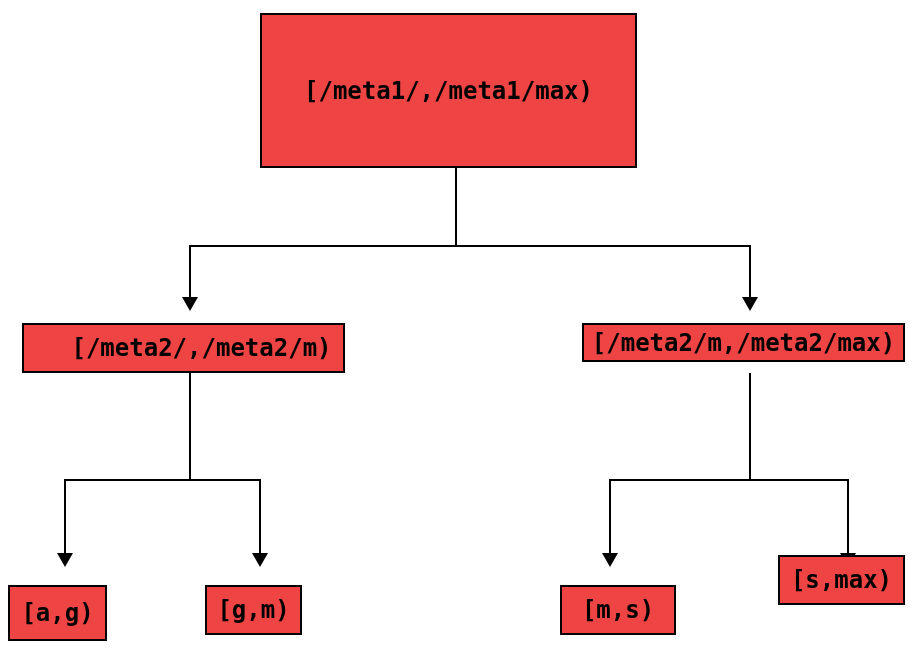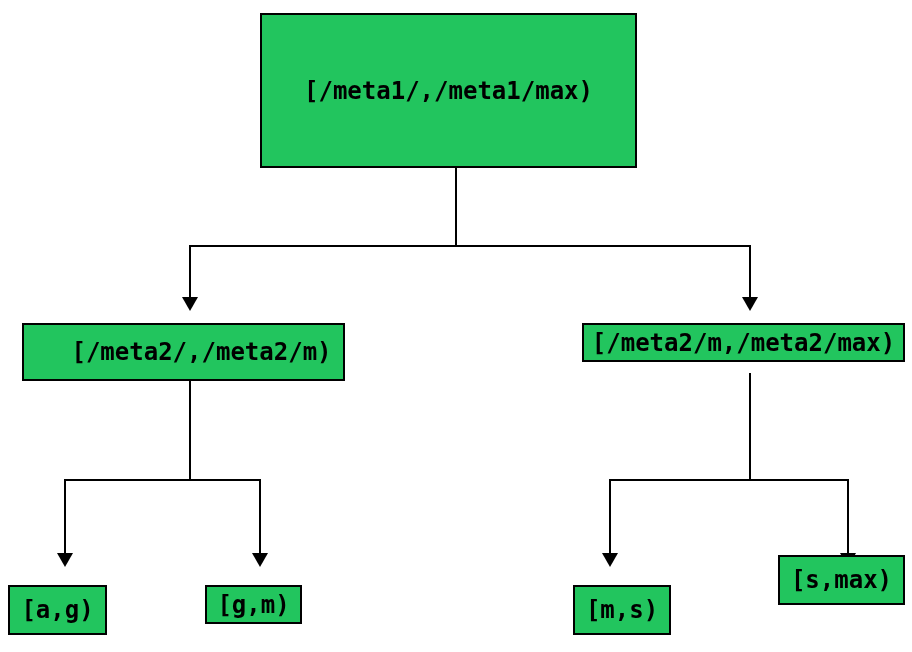--- a/index.html
+++ b/index.html
@@ -28,36 +28,36 @@
     stroke-width: 2;
   }
   .connectors path {
     fill: #000000;
     stroke: none;
   }
   .node {
     position: absolute;
     box-sizing: border-box;
     border: 2px solid #000000;
-    background: #22c55e;
+    background: #ef4444;
     color: #000000;
     display: flex;
     align-items: center;
     justify-content: center;
     font-size: 24px;
     font-weight: bold;
     white-space: nowrap;
     letter-spacing: 0;
   }
   .node-root   { left: 260px; top: 13px;  width: 377px; height: 155px; }
-  .node-l2a    { left: 22px;  top: 323px; width: 323px; height: 58px; padding-left: 36px; }
+  .node-l2a    { left: 22px;  top: 323px; width: 323px; height: 50px; padding-left: 36px; }
   .node-l2b    { left: 582px; top: 323px; width: 323px; height: 39px; }
-  .node-leaf1  { left: 8px;   top: 585px; width: 99px;  height: 50px; }
-  .node-leaf2  { left: 205px; top: 585px; width: 97px;  height: 39px; }
-  .node-leaf3  { left: 573px; top: 585px; width: 98px;  height: 50px; }
+  .node-leaf1  { left: 8px;   top: 585px; width: 99px;  height: 56px; }
+  .node-leaf2  { left: 205px; top: 585px; width: 97px;  height: 50px; }
+  .node-leaf3  { left: 560px; top: 585px; width: 116px;  height: 50px; }
   .node-leaf4  { left: 778px; top: 555px; width: 127px; height: 50px; }
 </style>
 </head>
 <body>
 
 <div class="stage">
 
   <svg class="connectors" viewBox="0 0 912 652">
 
     <line x1="456" y1="168" x2="456" y2="247"></line>

